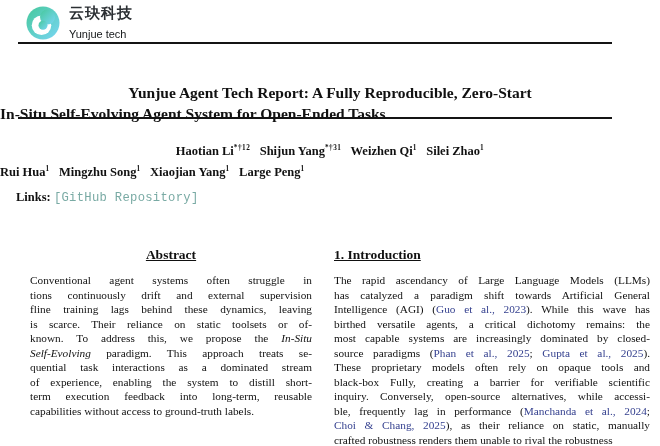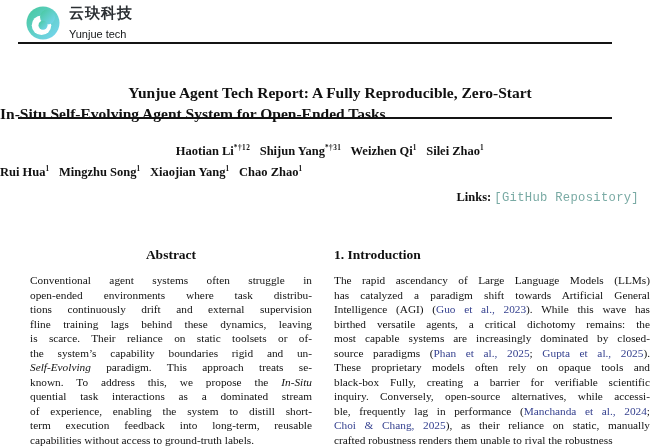--- a/index.html
+++ b/index.html
@@ -16,28 +16,28 @@
   .rule{position:absolute;left:18px;width:594px;height:2px;background:#141414;}
   .rule-1{top:42px;}
   .rule-2{top:117px;}
   
   .title{position:absolute;left:0;top:58px;width:660px;font-weight:bold;font-size:15.5px;line-height:21px;margin-top:24px;}
   .title .tline{text-align:center;text-align-last:center;}
   
   .authors{position:absolute;left:0;top:139px;width:660px;font-weight:bold;font-size:12.5px;line-height:18px;}
   .authors .tline{text-align:center;text-align-last:center;}
   
-  .links{position:absolute;left:10px;top:190px;width:629px;text-align:right;font-size:12.5px;}
+  .links{position:absolute;left:16px;top:190px;width:629px;text-align:left;font-size:12.5px;}
   .links-label{font-weight:bold;color:#111;}
   .links a{font-family:"Liberation Mono",monospace;font-size:12.2px;color:#79aaa4;text-decoration:none;letter-spacing:0.3px;}
   
   .col{position:absolute;top:246px;}
   .col-left{left:30px;width:282px;}
   .col-right{left:334px;width:316px;}
-  .sec-heading{font-weight:bold;font-size:13.5px;line-height:17px;margin:0 0 10px 0;}
+  .sec-heading{font-weight:bold;font-size:13.5px;line-height:17px;margin:0 0 10px 0;text-decoration:underline;}
   .sec-heading.centered{text-align:center;}
   .body-text{font-size:11.3px;line-height:14.5px;}
   .tline{text-align:justify;text-align-last:justify;white-space:nowrap;}
   .tline.last{text-align-last:left;}
   .title .tline,.authors .tline{white-space:nowrap;}
   
   .seg-i{font-style:italic;}
   .seg-c{color:#35418f;}
   .seg-p{vertical-align:super;font-size:0.58em;letter-spacing:0.5px;}
   .seg-gap{white-space:pre;}
@@ -72,39 +72,37 @@
 
   <div class="title">
       <div class="tline"><span>Yunjue Agent Tech Report: A Fully Reproducible, Zero-Start</span></div>
       <div class="tline last"><span>In-Situ Self-Evolving Agent System for Open-Ended Tasks</span></div>
     </div>
 
   <div class="rule rule-2"></div>
 
   <div class="authors">
       <div class="tline"><span>Haotian Li</span><span class="seg-p">*†12</span><span class="seg-gap">   </span><span>Shijun Yang</span><span class="seg-p">*†31</span><span class="seg-gap">   </span><span>Weizhen Qi</span><span class="seg-p">1</span><span class="seg-gap">   </span><span>Silei Zhao</span><span class="seg-p">1</span></div>
-      <div class="tline last"><span>Rui Hua</span><span class="seg-p">1</span><span class="seg-gap">   </span><span>Mingzhu Song</span><span class="seg-p">1</span><span class="seg-gap">   </span><span>Xiaojian Yang</span><span class="seg-p">1</span><span class="seg-gap">   </span><span>Chao Zhao</span><span class="seg-p">1</span></div>
+      <div class="tline last"><span>Rui Hua</span><span class="seg-p">1</span><span class="seg-gap">   </span><span>Mingzhu Song</span><span class="seg-p">1</span><span class="seg-gap">   </span><span>Xiaojian Yang</span><span class="seg-p">1</span><span class="seg-gap">   </span><span>Large Peng</span><span class="seg-p">1</span></div>
     </div>
 
   <div class="links">
     <span class="links-label">Links:</span>
     <a href="#">[GitHub Repository]</a>
   </div>
 
   <div class="col col-left">
     <div class="sec-heading centered">Abstract</div>
     <div class="body-text">
         <div class="tline"><span>Conventional agent systems often struggle in</span></div>
-        <div class="tline"><span>open-ended environments where task distribu-</span></div>
         <div class="tline"><span>tions continuously drift and external supervision</span></div>
         <div class="tline"><span>fline training lags behind these dynamics, leaving</span></div>
         <div class="tline"><span>is scarce. Their reliance on static toolsets or of-</span></div>
-        <div class="tline"><span>the system’s capability boundaries rigid and un-</span></div>
+        <div class="tline"><span>known. To address this, we propose the </span><span class="seg-i">In-Situ</span></div>
         <div class="tline"><span class="seg-i">Self-Evolving</span><span> paradigm. This approach treats se-</span></div>
-        <div class="tline"><span>known. To address this, we propose the </span><span class="seg-i">In-Situ</span></div>
         <div class="tline"><span>quential task interactions as a dominated stream</span></div>
         <div class="tline"><span>of experience, enabling the system to distill short-</span></div>
         <div class="tline"><span>term execution feedback into long-term, reusable</span></div>
         <div class="tline last"><span>capabilities without access to ground-truth labels.</span></div>
       </div>
   </div>
 
   <div class="col col-right">
     <div class="sec-heading">1. Introduction</div>
     <div class="body-text">

